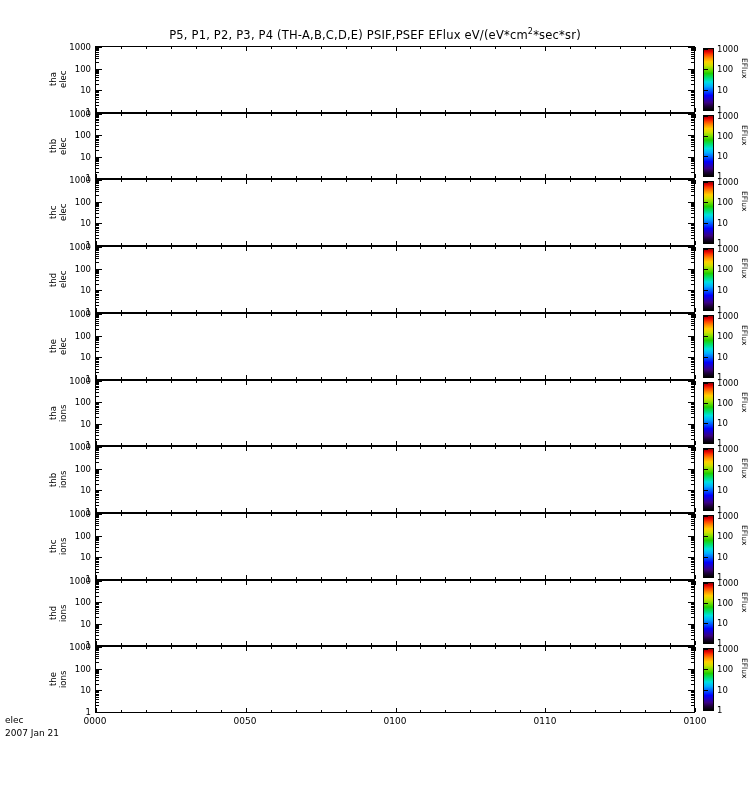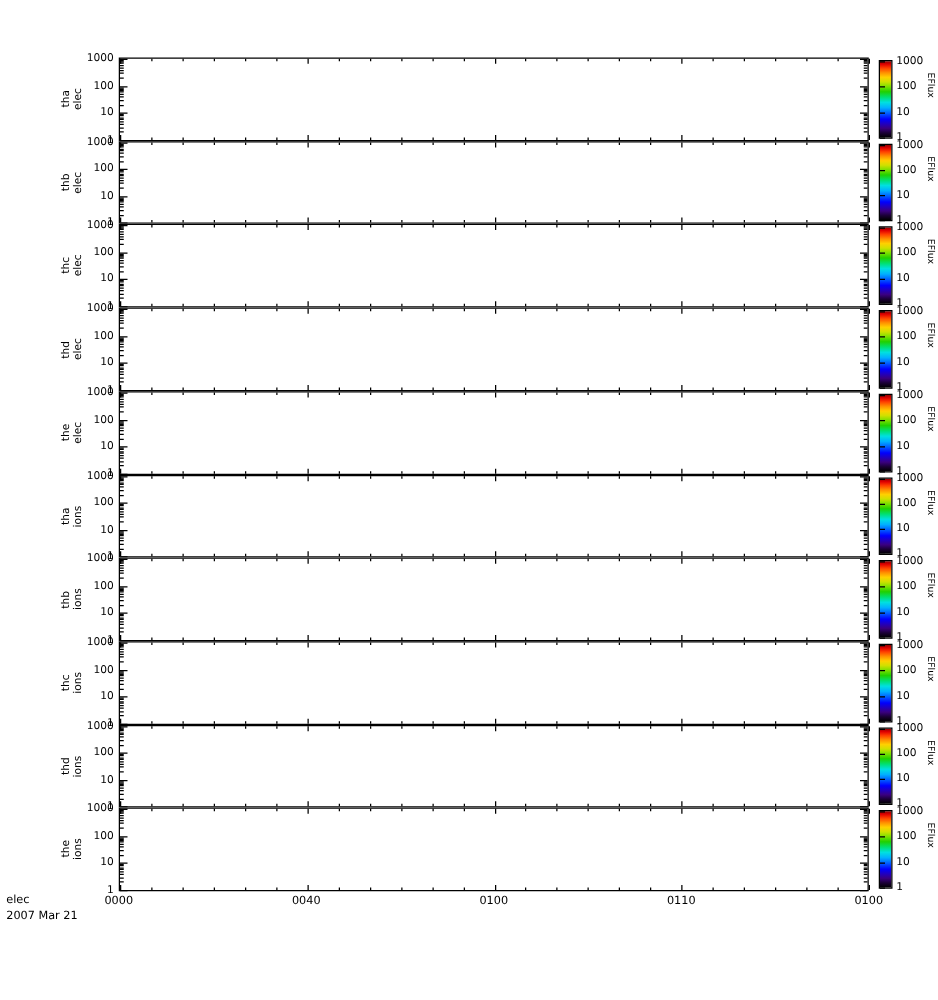--- a/index.html
+++ b/index.html
@@ -152,20 +152,23 @@
     line-height: 11px;
     white-space: nowrap;
     font-family: "DejaVu Sans", sans-serif;
   }
 </style>
 </head>
 <body>
 
 <div id="root">
 
+  <div class="title">
+    <span>P5, P1, P2, P3, P4 (TH-A,B,C,D,E) PSIF,PSEF EFlux eV/(eV*cm</span><sup>2</sup><span>*sec*sr)</span>
+  </div>
 
   <div id="plotstack">
       <div class="panel" style="top: 0px; height: 67px;">
         <div class="xtick top" style="left: 0px;"></div>
         <div class="xtick bot" style="left: 0px;"></div>
         <div class="xtick minor top" style="left: 25px;"></div>
         <div class="xtick minor bot" style="left: 25px;"></div>
         <div class="xtick minor top" style="left: 50px;"></div>
         <div class="xtick minor bot" style="left: 50px;"></div>
         <div class="xtick minor top" style="left: 75px;"></div>
@@ -1237,27 +1240,27 @@
         <div class="ytick minor" style="top: 2px;"></div>
         <div class="ytick-r minor" style="top: 2px;"></div>
         <div class="ytick minor" style="top: 1px;"></div>
         <div class="ytick-r minor" style="top: 1px;"></div>
         <div class="ytick major" style="top: 0px;"></div>
         <div class="ytick-r major" style="top: 0px;"></div>
       </div>
     </div>
 
   <div class="xlabel" style="left:75px; top:717px; width:40px;">0000</div>
-  <div class="xlabel" style="left:225px; top:717px; width:40px;">0040</div>
+  <div class="xlabel" style="left:225px; top:717px; width:40px;">0050</div>
   <div class="xlabel" style="left:375px; top:717px; width:40px;">0100</div>
   <div class="xlabel" style="left:525px; top:717px; width:40px;">0110</div>
   <div class="xlabel" style="left:675px; top:717px; width:40px;">0100</div>
 
   <div class="corner-label" style="left:5px; top:715px;">elec</div>
-  <div class="corner-label" style="left:5px; top:728px;">2007 Mar 21</div>
+  <div class="corner-label" style="left:5px; top:728px;">2007 Jan 21</div>
 
 <div class="ylabel-num" style="top: 108px; right: 659px;">1</div>
     <div class="ylabel-num" style="top: 86px; right: 659px;">10</div>
     <div class="ylabel-num" style="top: 65px; right: 659px;">100</div>
     <div class="ylabel-num" style="top: 43px; right: 659px;">1000</div>
     <div class="panel-name" style="left: 48px; top: 52px; height: 55px;"><span>tha</span><span class="l2">elec</span></div>
     <div class="cbar" style="left: 703px; top: 48px; height: 63px;">
       <div class="cbar-tick" style="top: 61px;"></div>
       <div class="cbar-tick" style="top: 41px;"></div>
       <div class="cbar-tick" style="top: 20px;"></div>

